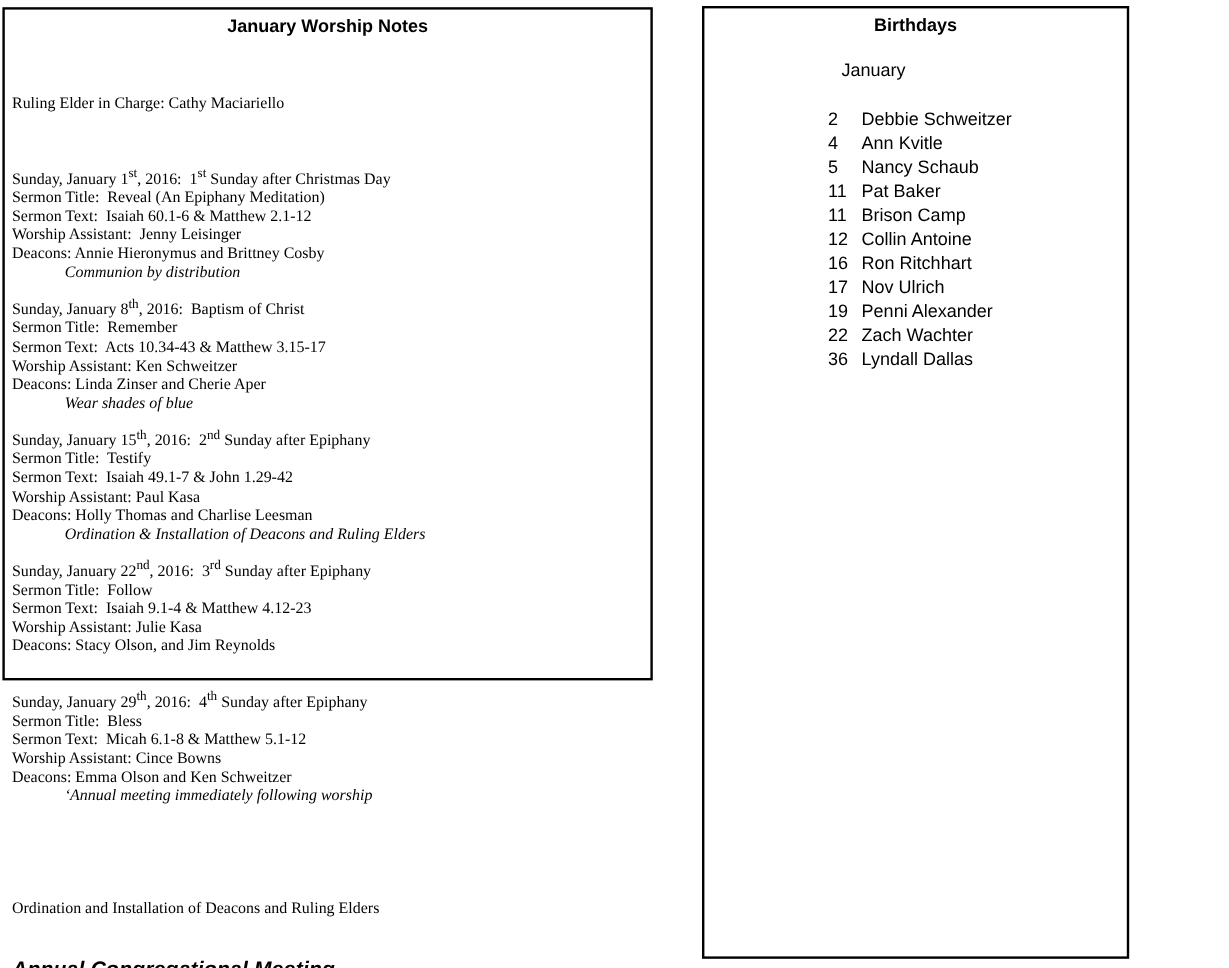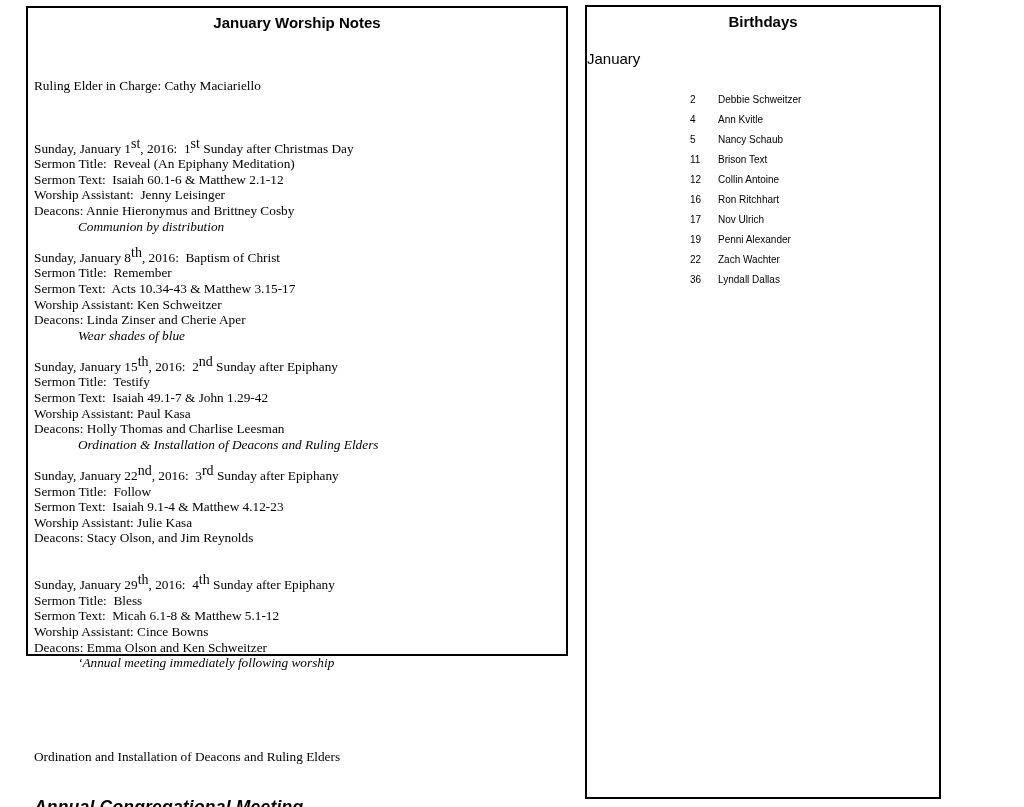--- a/index.html
+++ b/index.html
@@ -4,58 +4,58 @@
 <style>
   * { margin:0; padding:0; box-sizing:border-box; }
   html,body { background:#ffffff; }
   body {
     width:1024px; height:807px; position:relative; overflow:hidden;
     font-family:"Liberation Serif", serif; color:#000;
   }
   .panel {
     position:absolute; background:#ffffff; border:2px solid #000000;
   }
-  #worship-panel { left:26px; top:6px;  width:542px; height:650px; }
+  #worship-panel { left:2px; top:6px;  width:542px; height:561px; }
   #birthdays-panel { left:585px; top:5px; width:356px; height:794px; }
 
   .panel-title {
     font-family:"Liberation Sans", sans-serif;
     font-weight:bold; font-size:15px; line-height:20px;
     text-align:center; margin-top:5px;
   }
 
   
   .worship-content {
     margin:14px 10px 0 6px;
     font-family:"Liberation Serif", serif;
     font-size:13.3px; line-height:15.6px;
     white-space:pre-wrap;
   }
   .line { min-height:15.6px; }
   .service-block { margin-top:15.6px; }
   .note { font-style:italic;margin-left:44px; }
-  sup { font-size:14px; vertical-align:super; line-height:0; }
+  sup { font-size:11px; vertical-align:super; line-height:0; }
   .closing { margin-top:15.6px; }
   .closing-meeting {
     font-family:"Liberation Sans", sans-serif;
     font-weight:bold; font-style:italic;
     font-size:17.5px; line-height:20px; margin-top:1px;
     letter-spacing:0.2px;
   }
 
   
   .month-label {
     font-family:"Liberation Sans", sans-serif;
     font-size:15px; line-height:18px;
-    margin-top:18px; margin-right:70px;
+    text-align:center; margin-top:18px; margin-right:70px;
   }
   .bday-list {
     margin-top:22px; padding-left:103px;
     font-family:"Liberation Sans", sans-serif;
-    font-size:10px; line-height:20px;
+    font-size:15px; line-height:20px;
   }
   .bday-row { height:20px; white-space:nowrap; }
   .bday-row .day { display:inline-block; width:28px; }
 </style>
 </head>
 <body>
 
 <div class="panel" id="worship-panel">
   <div class="panel-title">January Worship Notes</div>
   <div class="worship-content">
@@ -68,21 +68,22 @@
   </div>
 </div>
 
 <div class="panel" id="birthdays-panel">
   <div class="panel-title">Birthdays</div>
   <div class="month-label">January</div>
   <div class="bday-list" id="bday-list">
       <div class="bday-row"><span class="day">2</span><span>Debbie Schweitzer</span></div>
       <div class="bday-row"><span class="day">4</span><span>Ann Kvitle</span></div>
       <div class="bday-row"><span class="day">5</span><span>Nancy Schaub</span></div>
-      <div class="bday-row"><span class="day">11</span><span>Brison Text</span></div>
+      <div class="bday-row"><span class="day">11</span><span>Pat Baker</span></div>
+      <div class="bday-row"><span class="day">11</span><span>Brison Camp</span></div>
       <div class="bday-row"><span class="day">12</span><span>Collin Antoine</span></div>
       <div class="bday-row"><span class="day">16</span><span>Ron Ritchhart</span></div>
       <div class="bday-row"><span class="day">17</span><span>Nov Ulrich</span></div>
       <div class="bday-row"><span class="day">19</span><span>Penni Alexander</span></div>
       <div class="bday-row"><span class="day">22</span><span>Zach Wachter</span></div>
       <div class="bday-row"><span class="day">36</span><span>Lyndall Dallas</span></div>
     </div>
 </div>
 
 </body></html>

